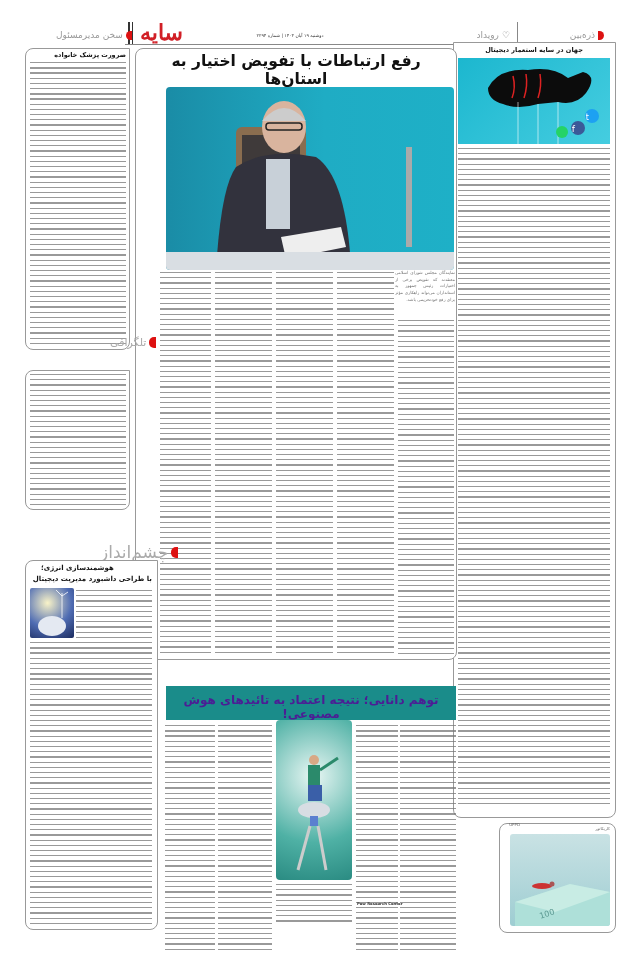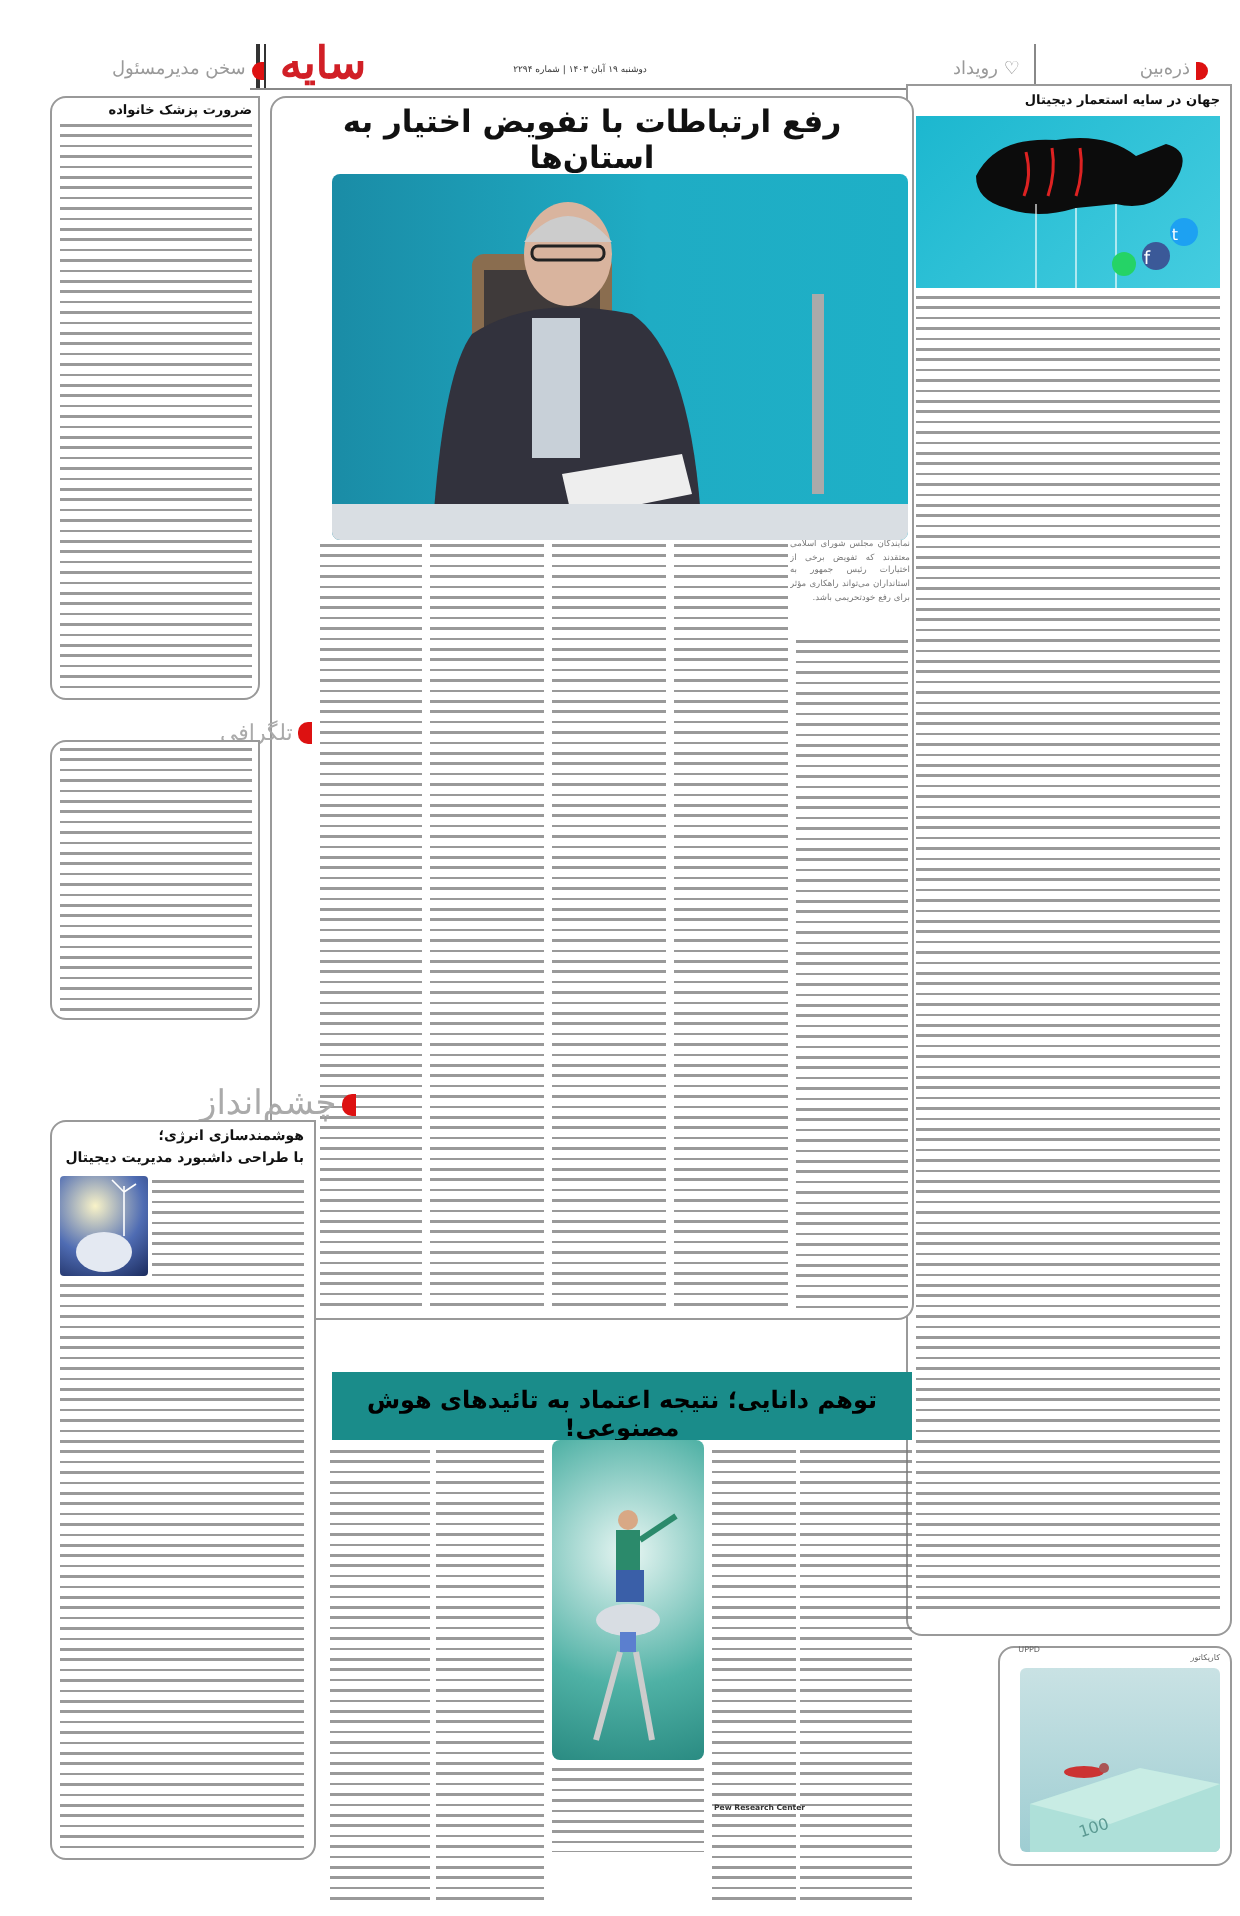--- a/index.html
+++ b/index.html
@@ -30,21 +30,21 @@
 <div class="abs" style="left:230px;top:33px;font-size:4.5px;color:#333;width:120px;text-align:center">دوشنبه ۱۹ آبان ۱۴۰۳ | شماره ۲۲۹۴</div>
 <div class="abs" style="left:140px;top:20px;font-size:22px;color:#d11f26;font-family:'DejaVu Serif',serif;font-weight:bold;line-height:24px">سایه</div>
 <div class="abs" style="left:128px;top:22px;width:5px;height:22px;border-left:2px solid #333;border-right:1px solid #333"></div>
 <div class="sec-label" style="left:56px;top:30px;direction:rtl">
   <span class="red-flag l"></span>
   <span>سخن مدیرمسئول</span>
 </div>
 <div class="hdr-line" style="left:125px;right:112px"></div>
 
 <div class="box" style="right:4px;top:42px;width:163px;height:776px;border-radius:0 0 8px 8px"></div>
-<div class="abs title-sm" style="right:10px;top:46px;width:152px;text-align:right;font-size:6.5px">جهان در سایه استعمار دیجیتال</div>
+<div class="abs title-sm" style="right:10px;top:46px;width:152px;text-align:center;font-size:6.5px">جهان در سایه استعمار دیجیتال</div>
 <div class="abs" style="right:10px;top:58px;width:152px;height:86px;background:linear-gradient(135deg,#1cb7cf,#45cde0);overflow:hidden">
   <svg width="152" height="86" viewBox="0 0 152 86">
     <path d="M30 30 Q40 10 70 12 Q95 8 110 20 L125 14 Q140 18 128 35 Q118 48 100 44 L80 46 Q60 52 45 46 Q30 42 30 30Z" fill="#0c0c0c"></path>
     <path d="M55 18 Q58 30 54 40 M68 16 Q70 28 66 40 M82 16 Q84 28 80 40" stroke="#d22" stroke-width="1.5" fill="none"></path>
     <line x1="60" y1="44" x2="60" y2="86" stroke="#fff" stroke-width=".6"></line>
     <line x1="80" y1="46" x2="80" y2="86" stroke="#fff" stroke-width=".6"></line>
     <line x1="100" y1="44" x2="100" y2="86" stroke="#fff" stroke-width=".6"></line>
     <circle cx="120" cy="70" r="7" fill="#3b5998"></circle>
       <text x="117" y="74" font-size="9" fill="#fff" font-family="DejaVu Sans">f</text>
     <circle cx="134" cy="58" r="7" fill="#1da1f2"></circle>
@@ -87,21 +87,21 @@
 <div class="abs txt" style="left:395px;top:270px;width:60px;height:48px;color:#777;font-size:4.3px">نمایندگان مجلس شورای اسلامی معتقدند که تفویض برخی از اختیارات رئیس جمهور به استانداران می‌تواند راهکاری مؤثر برای رفع خودتحریمی باشد.</div>
 
 <div class="abs txt fill" style="left:398px;top:320px;width:56px;height:334px"></div>
 <div class="abs txt fill" style="left:337px;top:272px;width:57px;height:382px"></div>
 <div class="abs txt fill" style="left:276px;top:272px;width:57px;height:382px"></div>
 <div class="abs txt fill" style="left:215px;top:272px;width:57px;height:382px"></div>
 <div class="abs txt fill" style="left:160px;top:272px;width:51px;height:382px"></div>
 <div class="abs" style="width:0;height:0;overflow:hidden">تفویض شده می‌تواند بهشکلی مؤثر دراین‌زمینه عمل کند. درهمین زمینه برخی از نمایندگان مجلس شورای اسلامی نظرات و دیدگاه‌های خود را بیان کردند.</div>
 
 <div class="abs" style="left:166px;top:686px;width:290px;height:34px;background:#1a8c8a"></div>
-<div class="abs" style="left:170px;top:693px;width:282px;text-align:center;font-size:12px;font-weight:bold;color:#000000">توهم دانایی؛ نتیجه اعتماد به تائیدهای هوش مصنوعی!</div>
+<div class="abs" style="left:170px;top:693px;width:282px;text-align:center;font-size:12px;font-weight:bold;color:#4c1d95">توهم دانایی؛ نتیجه اعتماد به تائیدهای هوش مصنوعی!</div>
 <div class="abs" style="left:276px;top:720px;width:76px;height:160px;background:radial-gradient(circle at 50% 35%,#e8f6f3,#4fb1a5 60%,#2a8b82);border-radius:4px;overflow:hidden">
   <svg width="76" height="160" viewBox="0 0 76 160">
     <circle cx="38" cy="40" r="5" fill="#d8a885"></circle>
     <rect x="32" y="45" width="12" height="20" fill="#2b8a6b"></rect>
     <line x1="44" y1="50" x2="62" y2="38" stroke="#2b8a6b" stroke-width="3"></line>
     <rect x="32" y="65" width="14" height="16" fill="#3a5fa8"></rect>
     <ellipse cx="38" cy="90" rx="16" ry="8" fill="#d8dde3"></ellipse>
     <rect x="34" y="96" width="8" height="10" fill="#5b7fcf"></rect>
     <line x1="34" y1="106" x2="22" y2="150" stroke="#ccc" stroke-width="3"></line>
     <line x1="42" y1="106" x2="50" y2="150" stroke="#ccc" stroke-width="3"></line>
@@ -113,40 +113,40 @@
 <div class="abs txt fill" style="left:165px;top:725px;width:50px;height:226px"></div>
 <div class="abs txt fill" style="left:276px;top:884px;width:76px;height:42px"></div>
 <div class="abs" style="width:0;height:0;overflow:hidden">پیمانی از پژوهش نشان می‌دهد بیش از نیمی از کاربران از هوش مصنوعی برای امور کاری استفاده می‌کنند.</div>
 <div class="abs" style="left:357px;top:901px;font-size:3.8px;color:#333;font-weight:bold;direction:ltr">Pew Research Center</div>
 
 <div class="box" style="left:25px;top:48px;width:105px;height:302px;border-radius:8px 0 8px 8px"></div>
 <div class="abs title-sm" style="left:30px;top:51px;width:96px;text-align:right">ضرورت پزشک خانواده</div>
 <div class="abs txt fill" style="left:30px;top:62px;width:96px;height:282px"></div>
 <div class="abs" style="width:0;height:0;overflow:hidden">قرار بر این بود که سرمقاله امروز را براساس آرزو، آمال، این‌گفتن و چه خوب است و چه‌کار شاید دیگر بنویسیم و پیشرفت‌های کشور آن قدر بزرگ و شدنی...</div>
 
-<div class="sec-label" style="left:110px;top:360px;font-size:11px;color:#aaa">
+<div class="sec-label" style="left:110px;top:336px;font-size:11px;color:#aaa">
   <span class="red-flag l" style="width:7px;height:11px"></span>
   <span>تلگرافی</span>
 </div>
 <div class="box" style="left:25px;top:370px;width:105px;height:140px;border-radius:8px 0 8px 8px"></div>
 <div class="abs txt fill" style="left:30px;top:374px;width:96px;height:132px"></div>
 <div class="abs" style="width:0;height:0;overflow:hidden">
   
   
   
   
   
 </div>
 
 <div class="sec-label" style="left:100px;top:542px;font-size:17px;color:#aaa">
   <span class="red-flag l" style="width:7px;height:11px"></span>
   <span>چشم‌انداز</span>
 </div>
 <div class="box" style="left:25px;top:560px;width:133px;height:370px;border-radius:8px 0 8px 8px"></div>
-<div class="abs title-sm" style="left:30px;top:564px;width:122px;text-align:right;font-size:7px">هوشمندسازی انرژی؛</div>
+<div class="abs title-sm" style="left:41px;top:564px;width:122px;text-align:left;font-size:7px">هوشمندسازی انرژی؛</div>
 <div class="abs title-sm" style="left:30px;top:575px;width:122px;text-align:right;font-size:7px">با طراحی داشبورد مدیریت دیجیتال</div>
 <div class="abs" style="left:30px;top:588px;width:44px;height:50px;background:radial-gradient(circle at 40% 30%,#f9f3c8,#4f6cb3 55%,#1b2b5e);border-radius:2px;overflow:hidden">
   <svg width="44" height="50" viewBox="0 0 44 50">
     <ellipse cx="22" cy="38" rx="14" ry="10" fill="#e4e9f2"></ellipse>
     <line x1="32" y1="5" x2="32" y2="30" stroke="#fff" stroke-width=".8"></line>
     <line x1="32" y1="8" x2="26" y2="2" stroke="#fff" stroke-width=".8"></line>
     <line x1="32" y1="8" x2="38" y2="4" stroke="#fff" stroke-width=".8"></line>
   </svg>
 </div>
 <div class="abs txt fill" style="left:76px;top:590px;width:76px;height:50px"></div>

